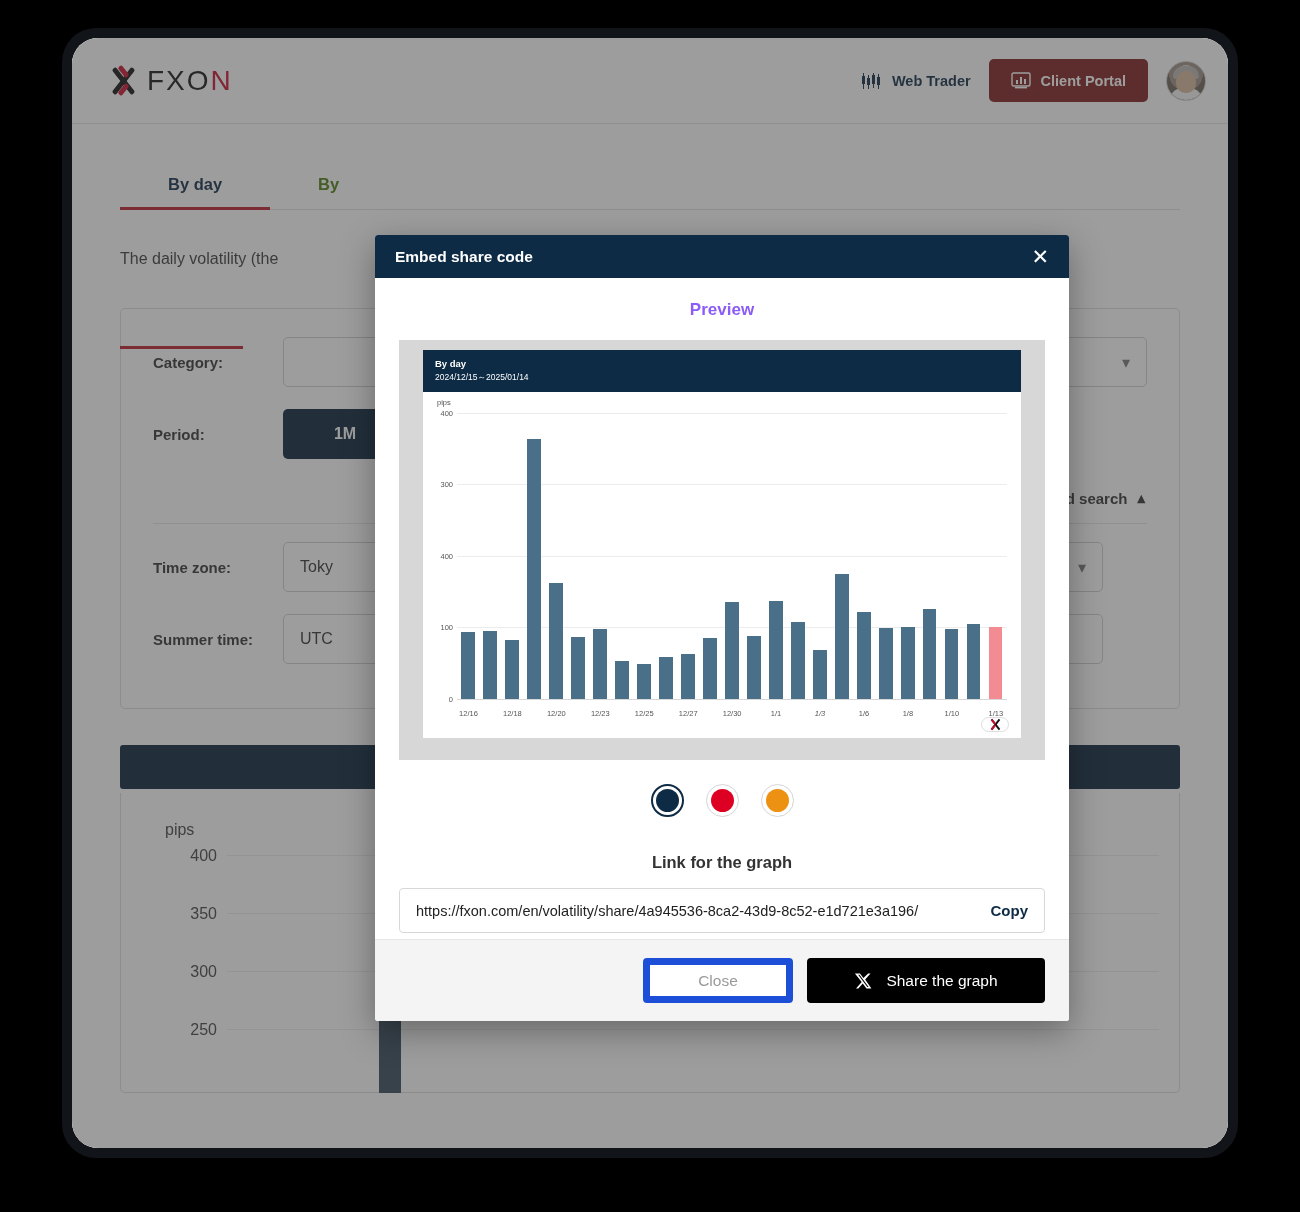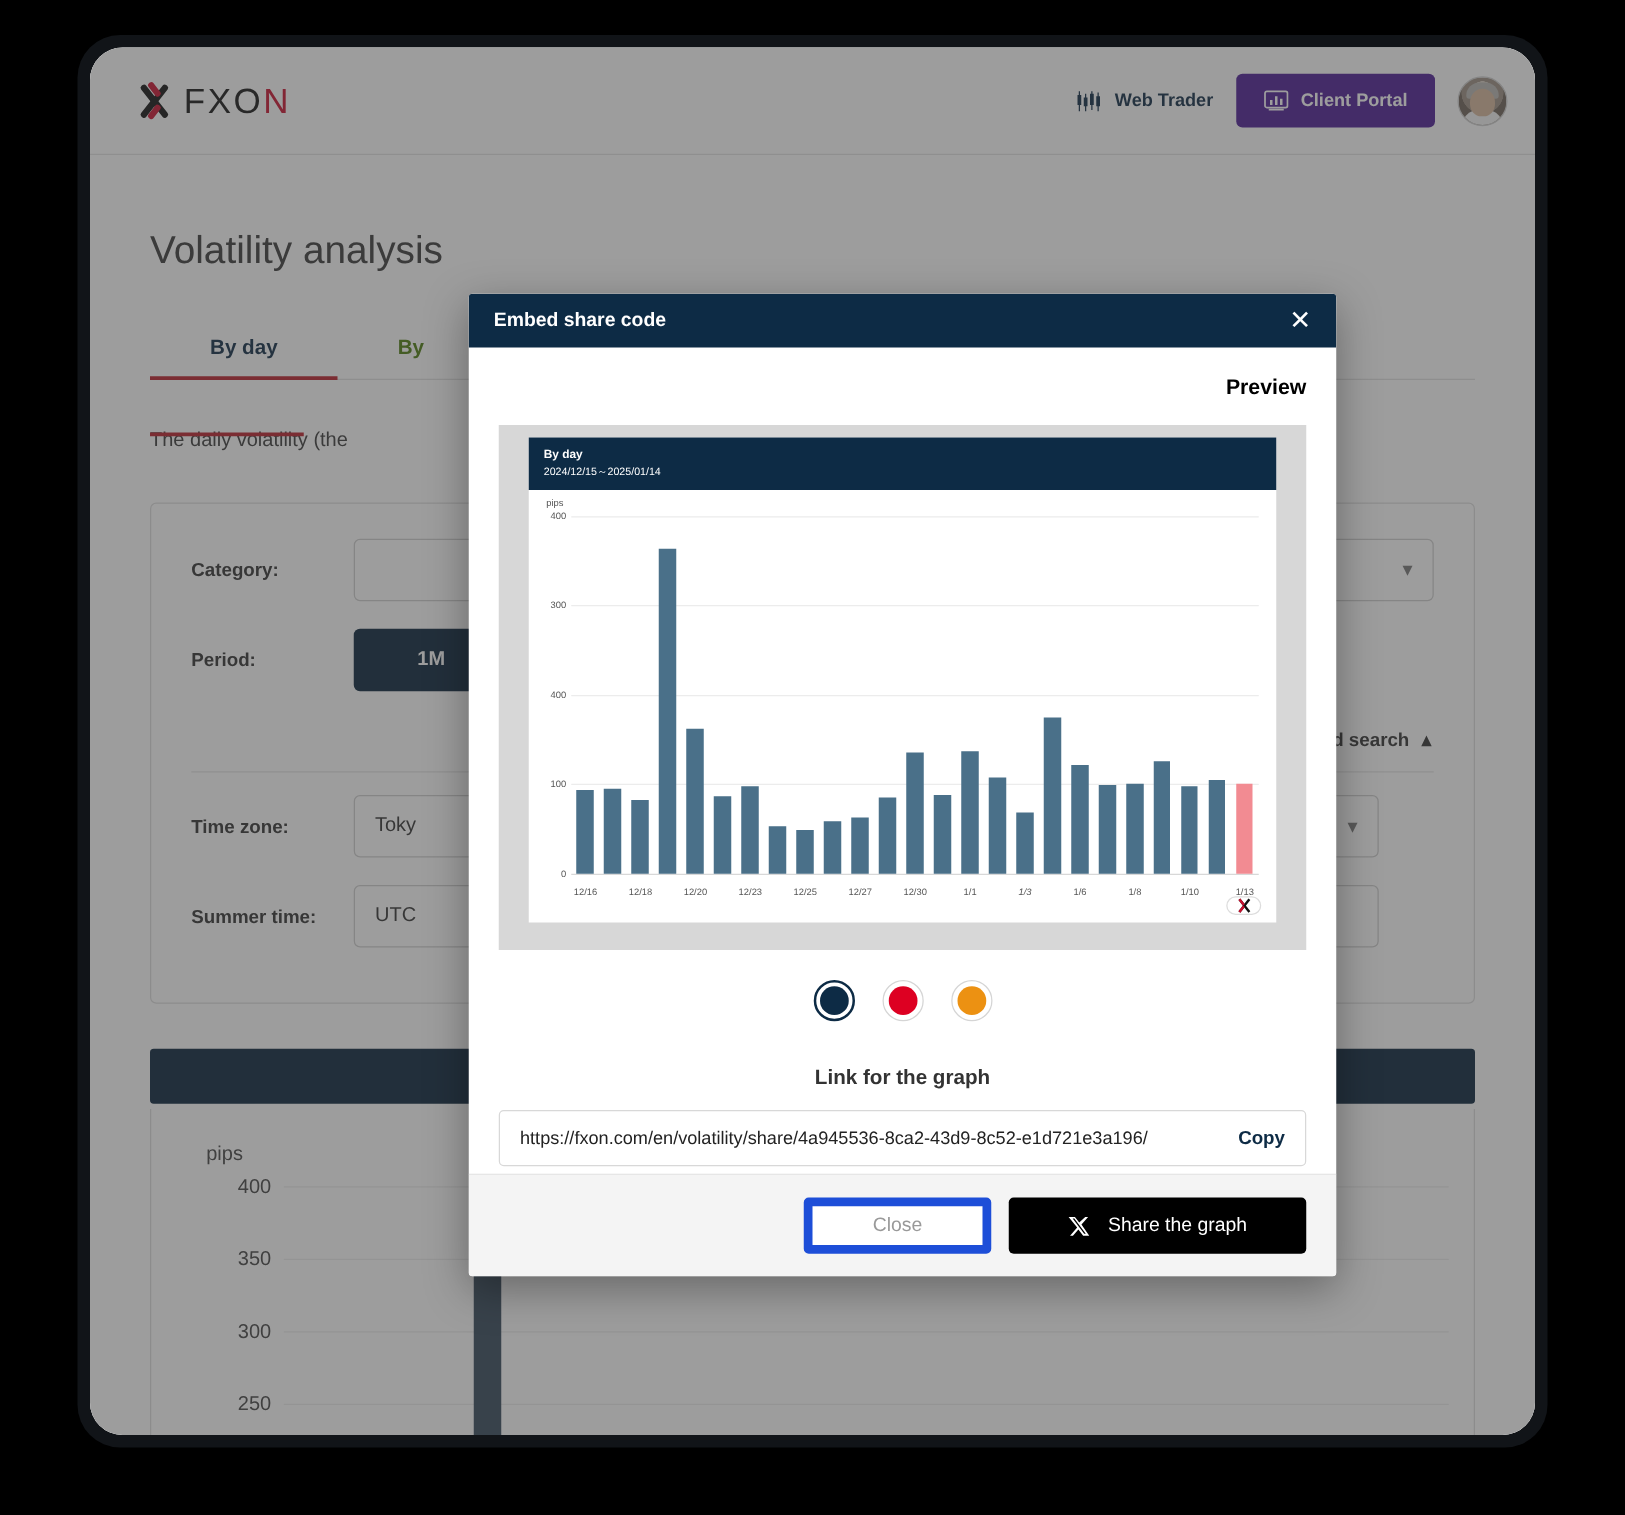--- a/index.html
+++ b/index.html
@@ -50,21 +50,21 @@
   }
   .logo-text .red { color: #c8102e; }
   .header-right { margin-left: auto; display: flex; align-items: center; gap: 18px; }
   .web-trader {
     display: flex; align-items: center; gap: 9px;
     font-size: 14.5px; font-weight: bold; color: #0e2a45;
   }
   .candle-icon { display: block; }
   .client-portal {
     display: flex; align-items: center; gap: 10px;
-    background: #4c1d95; color: #fff;
+    background: #7f1d1d; color: #fff;
     font-size: 14.5px; font-weight: bold;
     padding: 13px 22px; border-radius: 5px; border: none; cursor: pointer;
   }
   .avatar {
     width: 40px; height: 40px; border-radius: 50%;
     background: radial-gradient(circle at 50% 32%, #d9cfc4 0 28%, #9c8f82 29% 52%, #6f6358 53% 100%);
     border: 1px solid #cfcfcf; overflow: hidden; position: relative;
   }
   .avatar .face {
     position: absolute; left: 50%; top: 24%; transform: translateX(-50%);
@@ -175,21 +175,21 @@
     height: 43px; background: #0d2b45; color: #fff;
     display: flex; align-items: center; padding: 0 20px;
     font-size: 15.5px; font-weight: bold; flex: none;
   }
   .modal-close {
     margin-left: auto; font-size: 21px; line-height: 1; cursor: pointer;
     background: none; border: none; color: #fff; font-family: "Liberation Sans", sans-serif;
   }
   .modal-body { flex: 1; padding: 22px 24px 0; overflow: hidden; }
   .preview-title {
-    text-align: right; font-size: 17px; font-weight: bold; color: #000000;
+    text-align: center; font-size: 17px; font-weight: bold; color: #8b5cf6;
     margin-bottom: 20px;
   }
   .preview-frame {
     background: #d7d7d7; padding: 10px 24px 22px; height: 420px;
   }
   .mini-chart {
     background: #fff; height: 100%; display: flex; flex-direction: column;
     position: relative;
   }
   .mini-head {
@@ -303,21 +303,20 @@
         </button>
         <div class="avatar">
           <span class="body"></span>
             <span class="hair"></span>
             <span class="face"></span>
         </div>
       </div>
     </div>
 
     <div class="page">
-      <div class="page-title">Volatility analysis</div>
       <div class="red-rule"></div>
 
       <div class="tabs-wrap">
         <div class="tab active">By day</div>
         <div class="tab inactive">By</div>
       </div>
 
       <div class="desc">The daily volatility (the</div>
 
       <div class="search-card">

